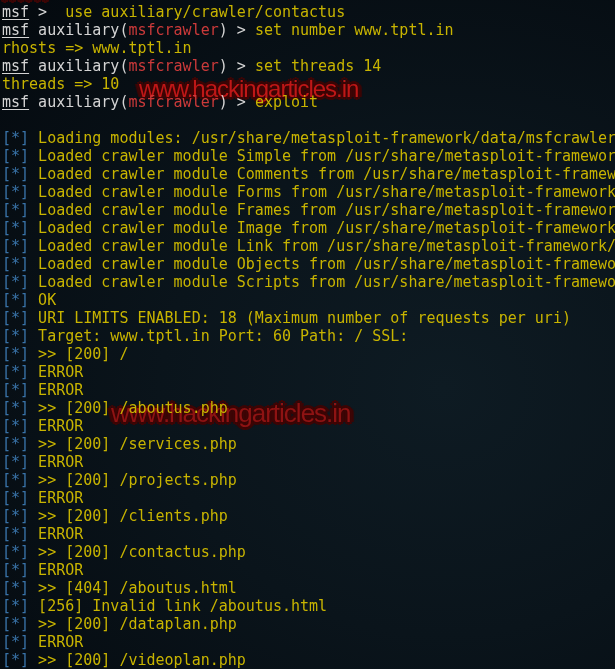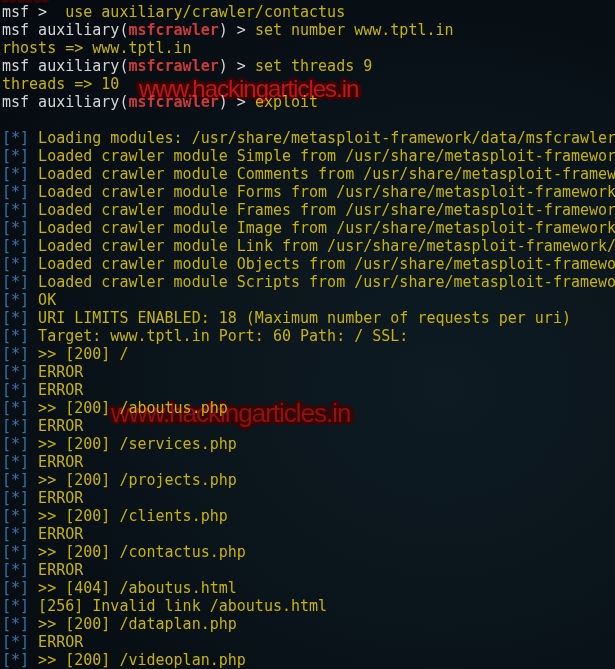--- a/index.html
+++ b/index.html
@@ -20,46 +20,46 @@
   .screen{
     position:relative;width:615px;height:669px;overflow:hidden;
     background:radial-gradient(ellipse at 72% 58%, var(--bg-glow) 0%, var(--bg-mid) 45%, var(--bg-deep) 100%);
   }
   .term{
     position:absolute;left:0;top:0;z-index:2;
     padding:3px 0 0 2px;
     font-size:15px;line-height:18px;
   }
   .line{white-space:pre;height:18px;}
-  .pu{color:var(--prompt);text-underline-offset:2px;}
+  .pu{color:var(--prompt);text-decoration:underline;text-underline-offset:2px;}
   .p{color:var(--prompt);}
   .y{color:var(--yellow);}
   .b{color:var(--blue);}
-  .r{color:var(--red);font-weight:bold;margin-top:32px;}
+  .r{color:var(--red);font-weight:normal;margin-top:32px;}
   .watermark{
     position:absolute;z-index:1;
     font-family:"Liberation Sans","DejaVu Sans",sans-serif;
     font-weight:normal;white-space:nowrap;letter-spacing:-1px;line-height:1.1;
     text-shadow:
       -3px 0 0 var(--wm-outline), 3px 0 0 var(--wm-outline),
       0 -3px 0 var(--wm-outline), 0 3px 0 var(--wm-outline),
       -2px -2px 0 var(--wm-outline), 2px -2px 0 var(--wm-outline),
       -2px 2px 0 var(--wm-outline), 2px 2px 0 var(--wm-outline),
       -4px 0 1px var(--wm-outline), 4px 0 1px var(--wm-outline);
   }
 </style>
 </head>
 <body>
 
 <div class="screen">
   <div class="term" id="term">
       <div class="line"><span class="pu">msf</span><span class="p"> &gt;  </span><span class="y">use auxiliary/crawler/contactus</span></div>
       <div class="line"><span class="pu">msf</span><span class="p"> auxiliary(</span><span class="r">msfcrawler</span><span class="p">) &gt; </span><span class="y">set number www.tptl.in</span></div>
       <div class="line"><span class="y">rhosts =&gt; www.tptl.in</span></div>
-      <div class="line"><span class="pu">msf</span><span class="p"> auxiliary(</span><span class="r">msfcrawler</span><span class="p">) &gt; </span><span class="y">set threads 9</span></div>
+      <div class="line"><span class="pu">msf</span><span class="p"> auxiliary(</span><span class="r">msfcrawler</span><span class="p">) &gt; </span><span class="y">set threads 14</span></div>
       <div class="line"><span class="y">threads =&gt; 10</span></div>
       <div class="line"><span class="pu">msf</span><span class="p"> auxiliary(</span><span class="r">msfcrawler</span><span class="p">) &gt; </span><span class="y">exploit</span></div>
       <div class="line"></div>
       <div class="line"><span class="b">[*]</span><span class="y"> Loading modules: /usr/share/metasploit-framework/data/msfcrawler </span></div>
       <div class="line"><span class="b">[*]</span><span class="y"> Loaded crawler module Simple from /usr/share/metasploit-framework</span></div>
       <div class="line"><span class="b">[*]</span><span class="y"> Loaded crawler module Comments from /usr/share/metasploit-framewo</span></div>
       <div class="line"><span class="b">[*]</span><span class="y"> Loaded crawler module Forms from /usr/share/metasploit-framework/</span></div>
       <div class="line"><span class="b">[*]</span><span class="y"> Loaded crawler module Frames from /usr/share/metasploit-framework</span></div>
       <div class="line"><span class="b">[*]</span><span class="y"> Loaded crawler module Image from /usr/share/metasploit-framework/</span></div>
       <div class="line"><span class="b">[*]</span><span class="y"> Loaded crawler module Link from /usr/share/metasploit-framework/c</span></div>

